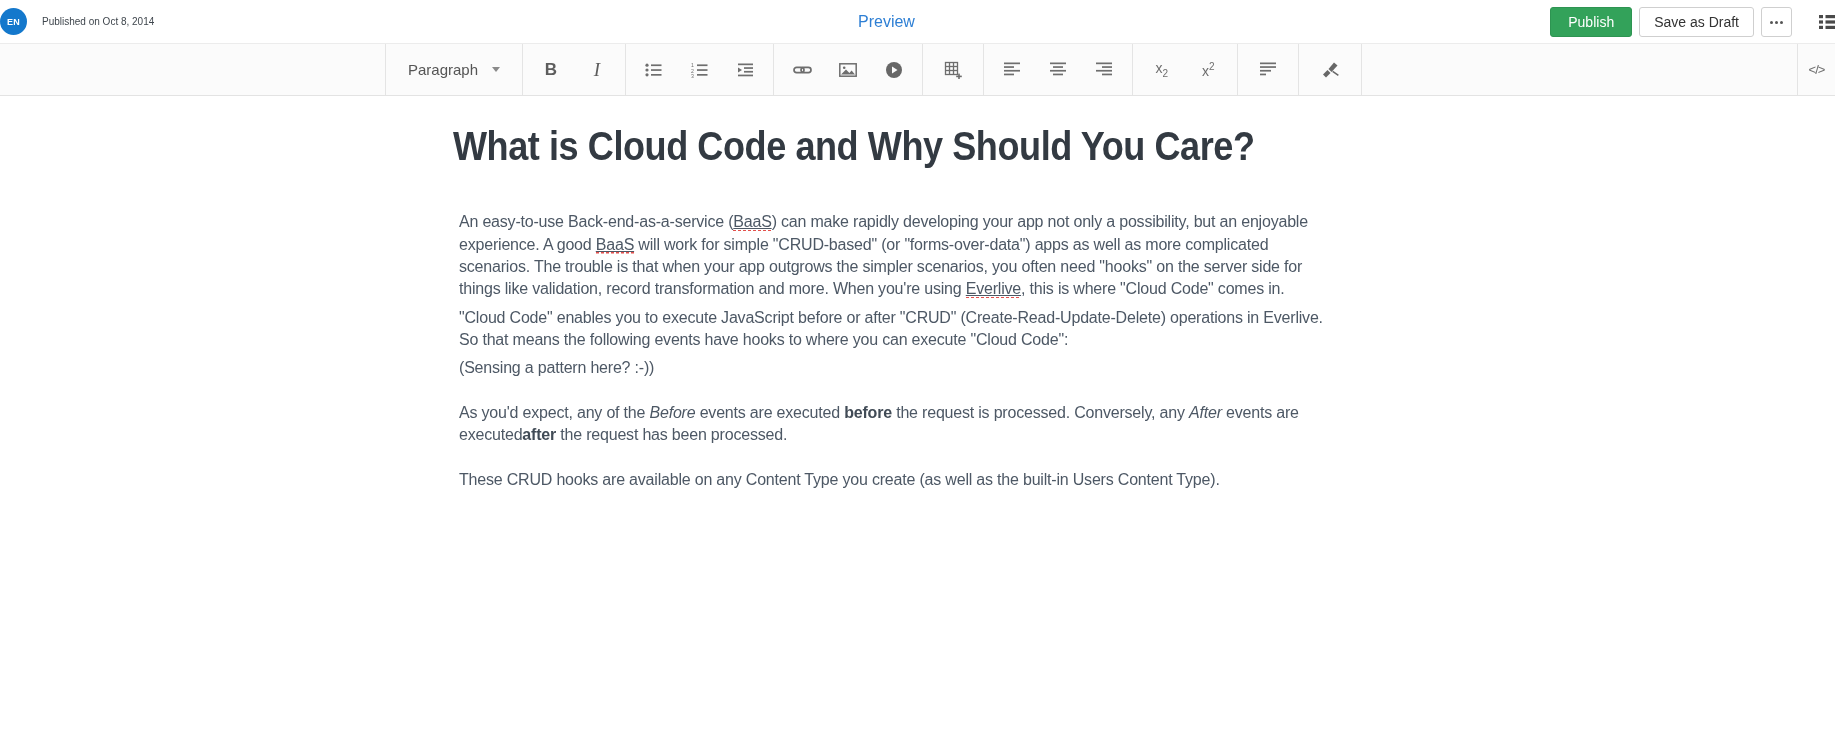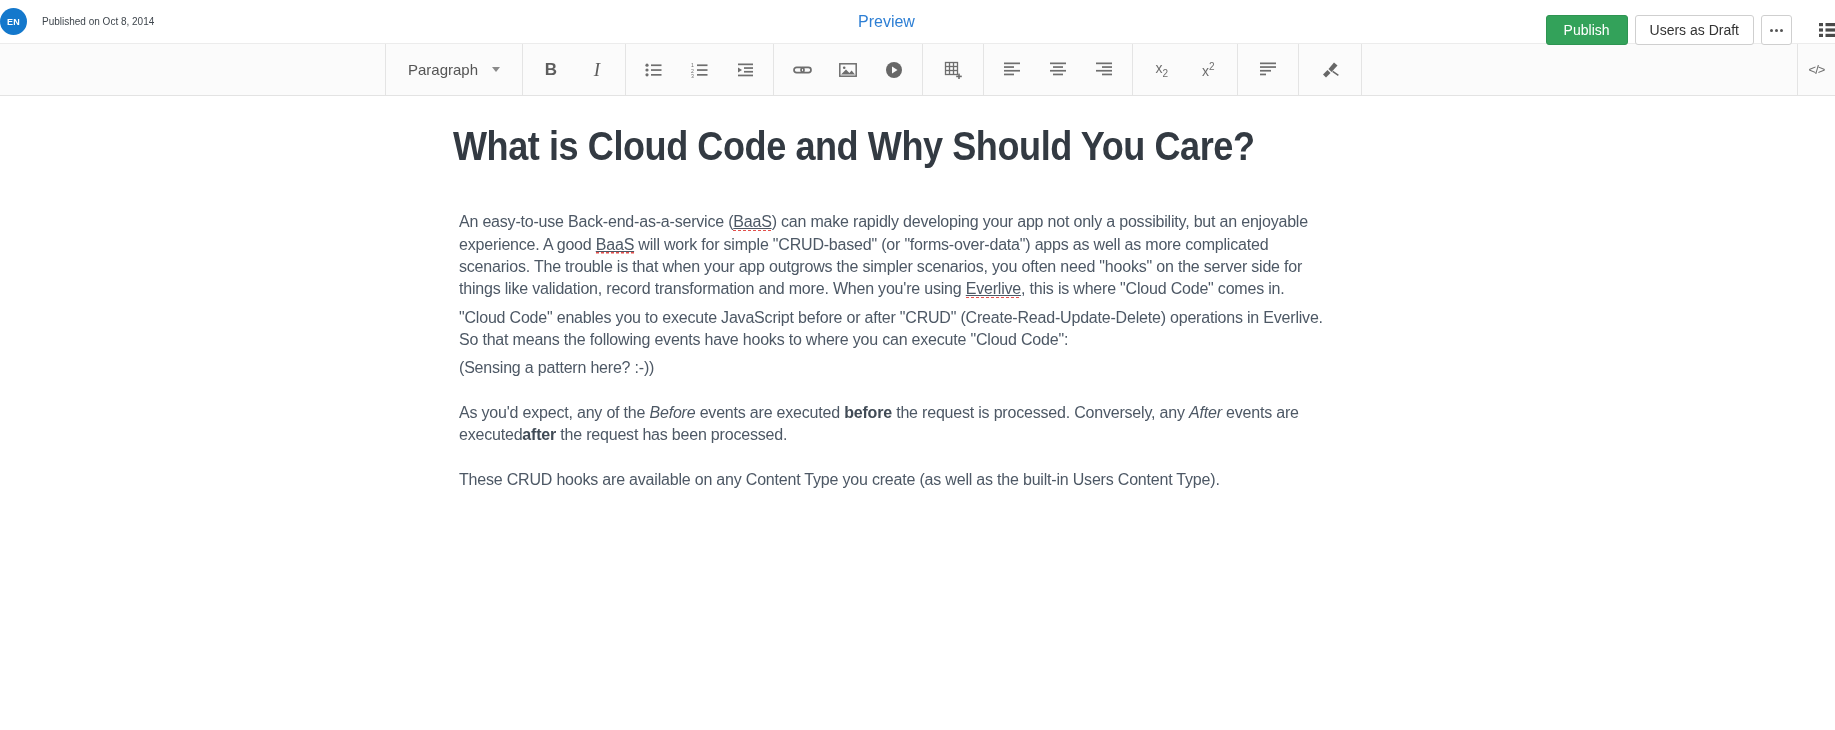--- a/index.html
+++ b/index.html
@@ -9,21 +9,21 @@
   
   .topbar { position: relative; height: 44px; background: #fff;
     border-bottom: 1px solid #ececec; display: flex; align-items: center; }
   .tb-left { display: flex; align-items: center; }
   .lang-badge { width: 27px; height: 27px; border-radius: 50%; background: #1478cc;
     color: #fff; font-size: 9px; font-weight: 700; display: flex;
     align-items: center; justify-content: center; letter-spacing: .3px; }
   .published { margin-left: 15px; font-size: 10px; color: #3f464d; }
   .preview { position: absolute; left: 858px; top: 0; height: 44px; display: flex;
     align-items: center; font-size: 16px; color: #2e7fd4; text-decoration: none; cursor: pointer; }
-  .tb-right { position: absolute; right: 0; top: 8px; height: 44px; display: flex;
+  .tb-right { position: absolute; right: 0; top: 0; height: 44px; display: flex;
     align-items: center; gap: 7px; }
   .btn { height: 30px; border-radius: 3px; font-family: inherit; font-size: 14px;
     cursor: pointer; }
   .btn-publish { background: #33a25a; border: 1px solid #2e9452; color: #fff; padding: 0 17px; }
   .btn-draft { background: #fff; border: 1px solid #cfcfcf; color: #333; padding: 0 14px; }
   .btn-more { background: #fff; border: 1px solid #cfcfcf; width: 31px; height: 30px;
     display: flex; align-items: center; justify-content: center; gap: 2px; }
   .btn-more .dot { width: 3px; height: 3px; background: #555; border-radius: 50%; display: block; }
   .list-icon { margin-left: 20px; margin-right: -3px; display: flex; align-items: center; cursor: pointer; }
 
@@ -75,21 +75,21 @@
 <body>
 
 <header class="topbar">
   <div class="tb-left">
     <div class="lang-badge">EN</div>
     <span class="published">Published on Oct 8, 2014</span>
   </div>
   <a class="preview">Preview</a>
   <div class="tb-right">
     <button class="btn btn-publish">Publish</button>
-    <button class="btn btn-draft">Users as Draft</button>
+    <button class="btn btn-draft">Save as Draft</button>
     <button class="btn btn-more">
       <span class="dot"></span>
       <span class="dot"></span>
       <span class="dot"></span>
     </button>
     <span class="list-icon">
       <svg width="19" height="14" viewBox="0 0 19 14" fill="#4a4a4a">
         <rect x="0" y="0" width="4" height="3.2"></rect>
           <rect x="6.5" y="0" width="12.5" height="3.2"></rect>
         <rect x="0" y="5.4" width="4" height="3.2"></rect>

